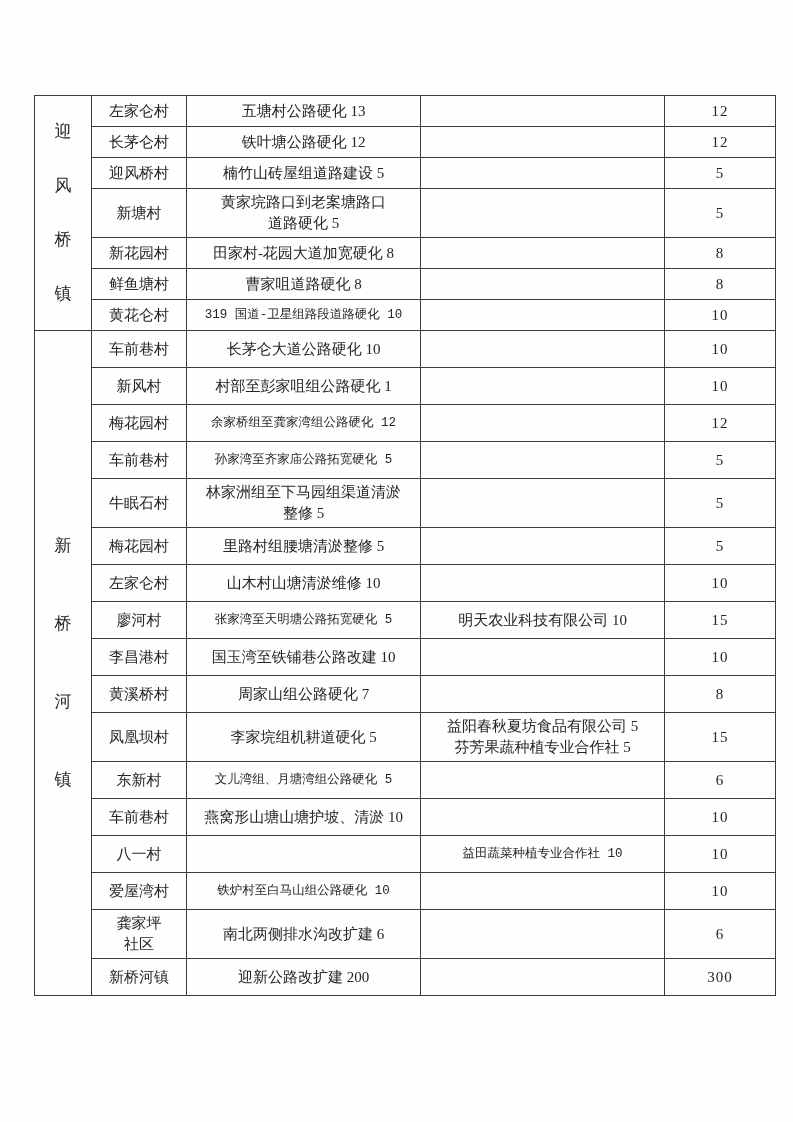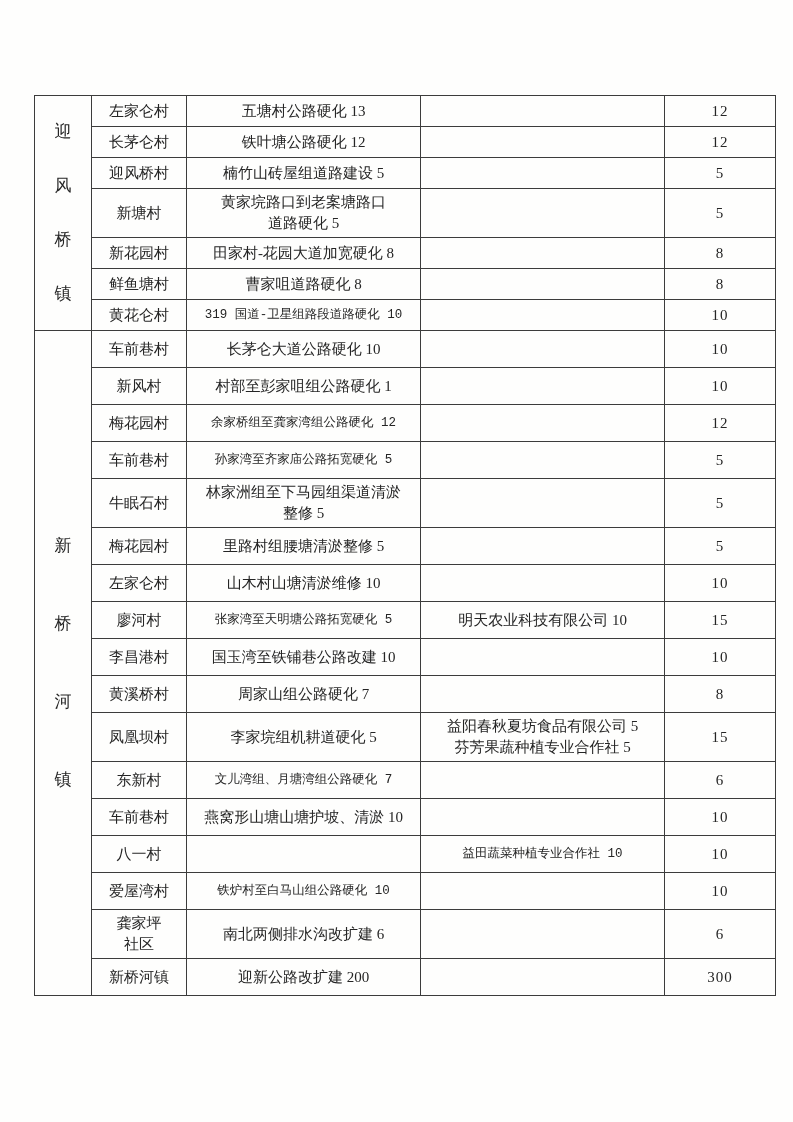--- a/index.html
+++ b/index.html
@@ -176,21 +176,21 @@
         </tr>
         <tr class="s1">
           <td>凤凰坝村</td>
           <td>李家垸组机耕道硬化 5</td>
           <td class="company-cell">益阳春秋夏坊食品有限公司 5
 芬芳果蔬种植专业合作社 5</td>
           <td class="amount-cell">15</td>
         </tr>
         <tr class="s1">
           <td>东新村</td>
-          <td class="small">文儿湾组、月塘湾组公路硬化 7</td>
+          <td class="small">文儿湾组、月塘湾组公路硬化 5</td>
           <td class="company-cell"></td>
           <td class="amount-cell">6</td>
         </tr>
         <tr class="s1">
           <td>车前巷村</td>
           <td>燕窝形山塘山塘护坡、清淤 10</td>
           <td class="company-cell"></td>
           <td class="amount-cell">10</td>
         </tr>
         <tr class="s1">

